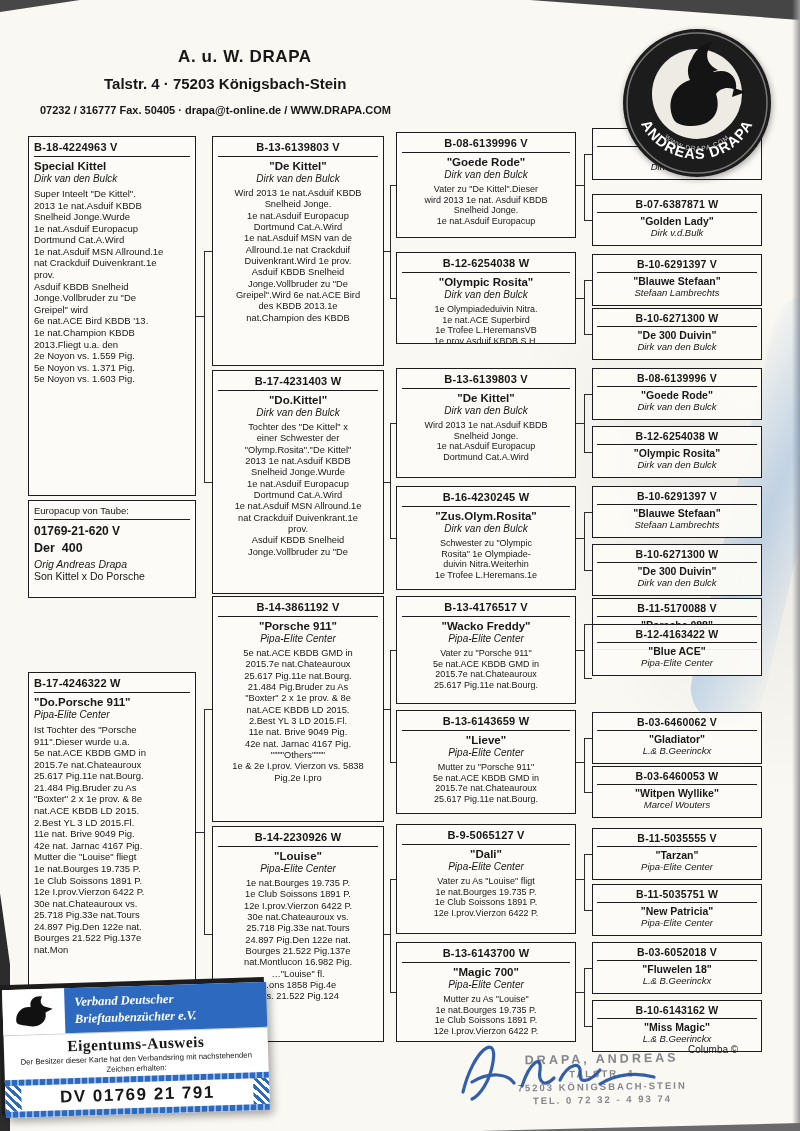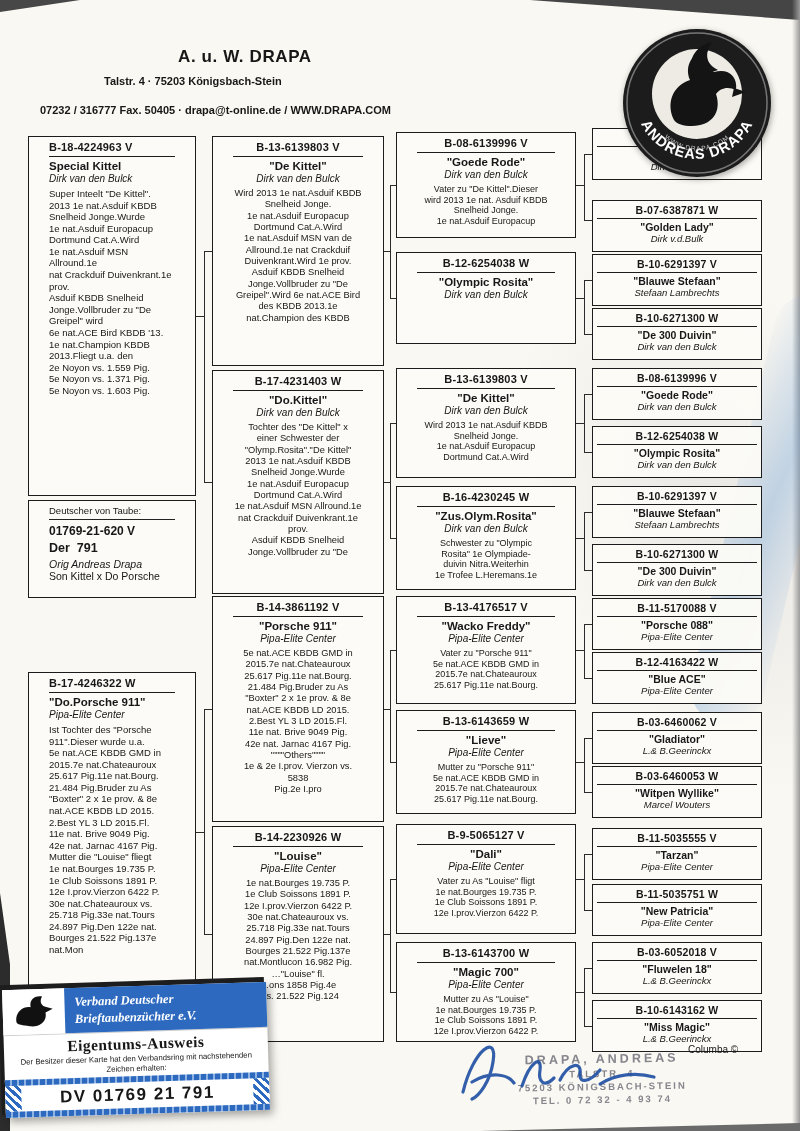--- a/index.html
+++ b/index.html
@@ -9,25 +9,25 @@
 .edge{position:absolute;z-index:1}
 .edge-tl{left:0;top:0;width:80px;height:12px;background:#474747;clip-path:polygon(0 0,100% 0,0 100%)}
 .edge-tr{right:0;top:0;width:270px;height:20px;background:#454545;clip-path:polygon(0 0,100% 0,100% 100%)}
 .edge-r{right:0;top:0;width:8px;height:100%;background:linear-gradient(to left,#9a9a9a,rgba(154,154,154,0))}
 .edge-bl{left:0;top:893px;width:10px;height:238px;background:#2c2c2c;clip-path:polygon(0 0,100% 30%,100% 100%,0 100%)}
 .edge-br{right:0;bottom:0;width:320px;height:8px;background:#6a6a6a;clip-path:polygon(0 100%,100% 0,100% 100%)}
 .wing-gray{position:absolute;left:540px;top:230px;width:360px;height:580px;background:radial-gradient(ellipse at center,rgba(170,170,176,.22),rgba(170,170,176,0) 70%);transform:rotate(-25deg);z-index:1}
 .wing-blue{position:absolute;left:732px;top:290px;width:74px;height:440px;background:linear-gradient(100deg,rgba(128,172,218,0),rgba(128,172,218,.42) 50%,rgba(128,172,218,0));border-radius:40px;transform:rotate(13deg);z-index:1}
 
 .hdr-name{position:absolute;left:178px;top:47px;font-size:17px;font-weight:700;letter-spacing:.6px;z-index:2}
-.hdr-addr{position:absolute;left:104px;top:75px;font-size:11px;font-weight:700;z-index:2}
+.hdr-addr{position:absolute;left:104px;top:75px;font-size:15px;font-weight:700;z-index:2}
 .hdr-contact{position:absolute;left:40px;top:104px;font-size:11px;font-weight:700;z-index:2}
 .logo{position:absolute;left:622px;top:28px;width:150px;height:150px;z-index:5;filter:drop-shadow(1px 2px 3px rgba(0,0,0,.35))}
 
-.box{position:absolute;border:1.8px solid #1c1c1c;background:rgba(252,251,246,.94);padding:3px 20px;overflow:hidden;z-index:2;text-align:center}
+.box{position:absolute;border:1.8px solid #1c1c1c;background:rgba(252,251,246,.94);padding:3px 5px;overflow:hidden;z-index:2;text-align:center}
 .box .ring{font-weight:700;font-size:11px;letter-spacing:.2px;border-bottom:1.4px solid #1c1c1c;padding:1px 0 3px;margin-bottom:3px}
 .box .bname{font-weight:700;font-size:11.5px;margin-bottom:1px}
 .box .breeder{font-style:italic;font-size:10px;margin-bottom:4px}
 .box .desc{font-size:9.3px;line-height:1.22;white-space:pre-line}
 .g1{left:28px;width:168px;text-align:left}
 .g1 .desc{font-size:9.5px;text-align:left}
 .g2{left:212px;width:172px}
 .g3{left:396px;width:180px}
 .g3 .desc{font-size:9px;line-height:1.18}
 .g4{left:592px;width:170px;height:52px;padding:2px 4px}
@@ -120,23 +120,23 @@
 Greipel" wird
 6e nat.ACE Bird KBDB '13.
 1e nat.Champion KBDB
 2013.Fliegt u.a. den
 2e Noyon vs. 1.559 Pig.
 5e Noyon vs. 1.371 Pig.
 5e Noyon vs. 1.603 Pig.</div>
   </div>
 
   <div class="box g1" style="top:500px;height:98px">
-    <div class="sub-label">Deutscher von Taube:</div>
+    <div class="sub-label">Europacup von Taube:</div>
     <div class="sub-ring">01769-21-620 V</div>
-    <div class="sub-name">Der  791</div>
+    <div class="sub-name">Der  400</div>
     <div class="sub-orig">Orig Andreas Drapa</div>
     <div class="sub-parents">Son Kittel x Do Porsche</div>
   </div>
 
   <div class="box g1" style="top:672px;height:320px">
     <div class="ring">B-17-4246322 W</div>
     <div class="bname">"Do.Porsche 911"</div>
     <div class="breeder">Pipa-Elite Center</div>
     <div class="desc">Ist Tochter des "Porsche
 911".Dieser wurde u.a.
@@ -234,20 +234,24 @@
     <div class="breeder">Dirk van den Bulck</div>
     <div class="desc">Vater zu "De Kittel".Dieser
 wird 2013 1e nat. Asduif KBDB
 Snelheid Jonge.
 1e nat.Asduif Europacup</div>
   </div>
   <div class="box g3" style="top:252px;height:92px">
     <div class="ring">B-12-6254038 W</div>
     <div class="bname">"Olympic Rosita"</div>
     <div class="breeder">Dirk van den Bulck</div>
+    <div class="desc">1e Olympiadeduivin Nitra.
+1e nat.ACE Superbird
+1e Trofee L.HeremansVB
+1e prov.Asduif KBDB S.H.</div>
   </div>
   <div class="box g3" style="top:368px;height:110px">
     <div class="ring">B-13-6139803 V</div>
     <div class="bname">"De Kittel"</div>
     <div class="breeder">Dirk van den Bulck</div>
     <div class="desc">Wird 2013 1e nat.Asduif KBDB
 Snelheid Jonge.
 1e nat.Asduif Europacup
 Dortmund Cat.A.Wird</div>
   </div>
@@ -295,21 +299,21 @@
 1e nat.Bourges 19.735  P.
 1e Club Soissons 1891  P.
 12e I.prov.Vierzon 6422  P.</div>
   </div>
 
   <div class="box g4" style="top:128px">
     <div class="ring">B-07-62…042 V</div>
     <div class="bname">"Goed…"</div>
     <div class="breeder">Dirk v.d.Bulk</div>
   </div>
-  <div class="box g4" style="top:200px">
+  <div class="box g4" style="top:194px">
     <div class="ring">B-07-6387871 W</div>
     <div class="bname">"Golden Lady"</div>
     <div class="breeder">Dirk v.d.Bulk</div>
   </div>
   <div class="box g4" style="top:254px">
     <div class="ring">B-10-6291397 V</div>
     <div class="bname">"Blauwe Stefaan"</div>
     <div class="breeder">Stefaan Lambrechts</div>
   </div>
   <div class="box g4" style="top:308px">
@@ -335,21 +339,21 @@
   <div class="box g4" style="top:544px">
     <div class="ring">B-10-6271300 W</div>
     <div class="bname">"De 300 Duivin"</div>
     <div class="breeder">Dirk van den Bulck</div>
   </div>
   <div class="box g4" style="top:598px">
     <div class="ring">B-11-5170088 V</div>
     <div class="bname">"Porsche 088"</div>
     <div class="breeder">Pipa-Elite Center</div>
   </div>
-  <div class="box g4" style="top:652px">
+  <div class="box g4" style="top:624px">
     <div class="ring">B-12-4163422 W</div>
     <div class="bname">"Blue ACE"</div>
     <div class="breeder">Pipa-Elite Center</div>
   </div>
   <div class="box g4" style="top:712px">
     <div class="ring">B-03-6460062 V</div>
     <div class="bname">"Gladiator"</div>
     <div class="breeder">L.&amp; B.Geerinckx</div>
   </div>
   <div class="box g4" style="top:766px">

